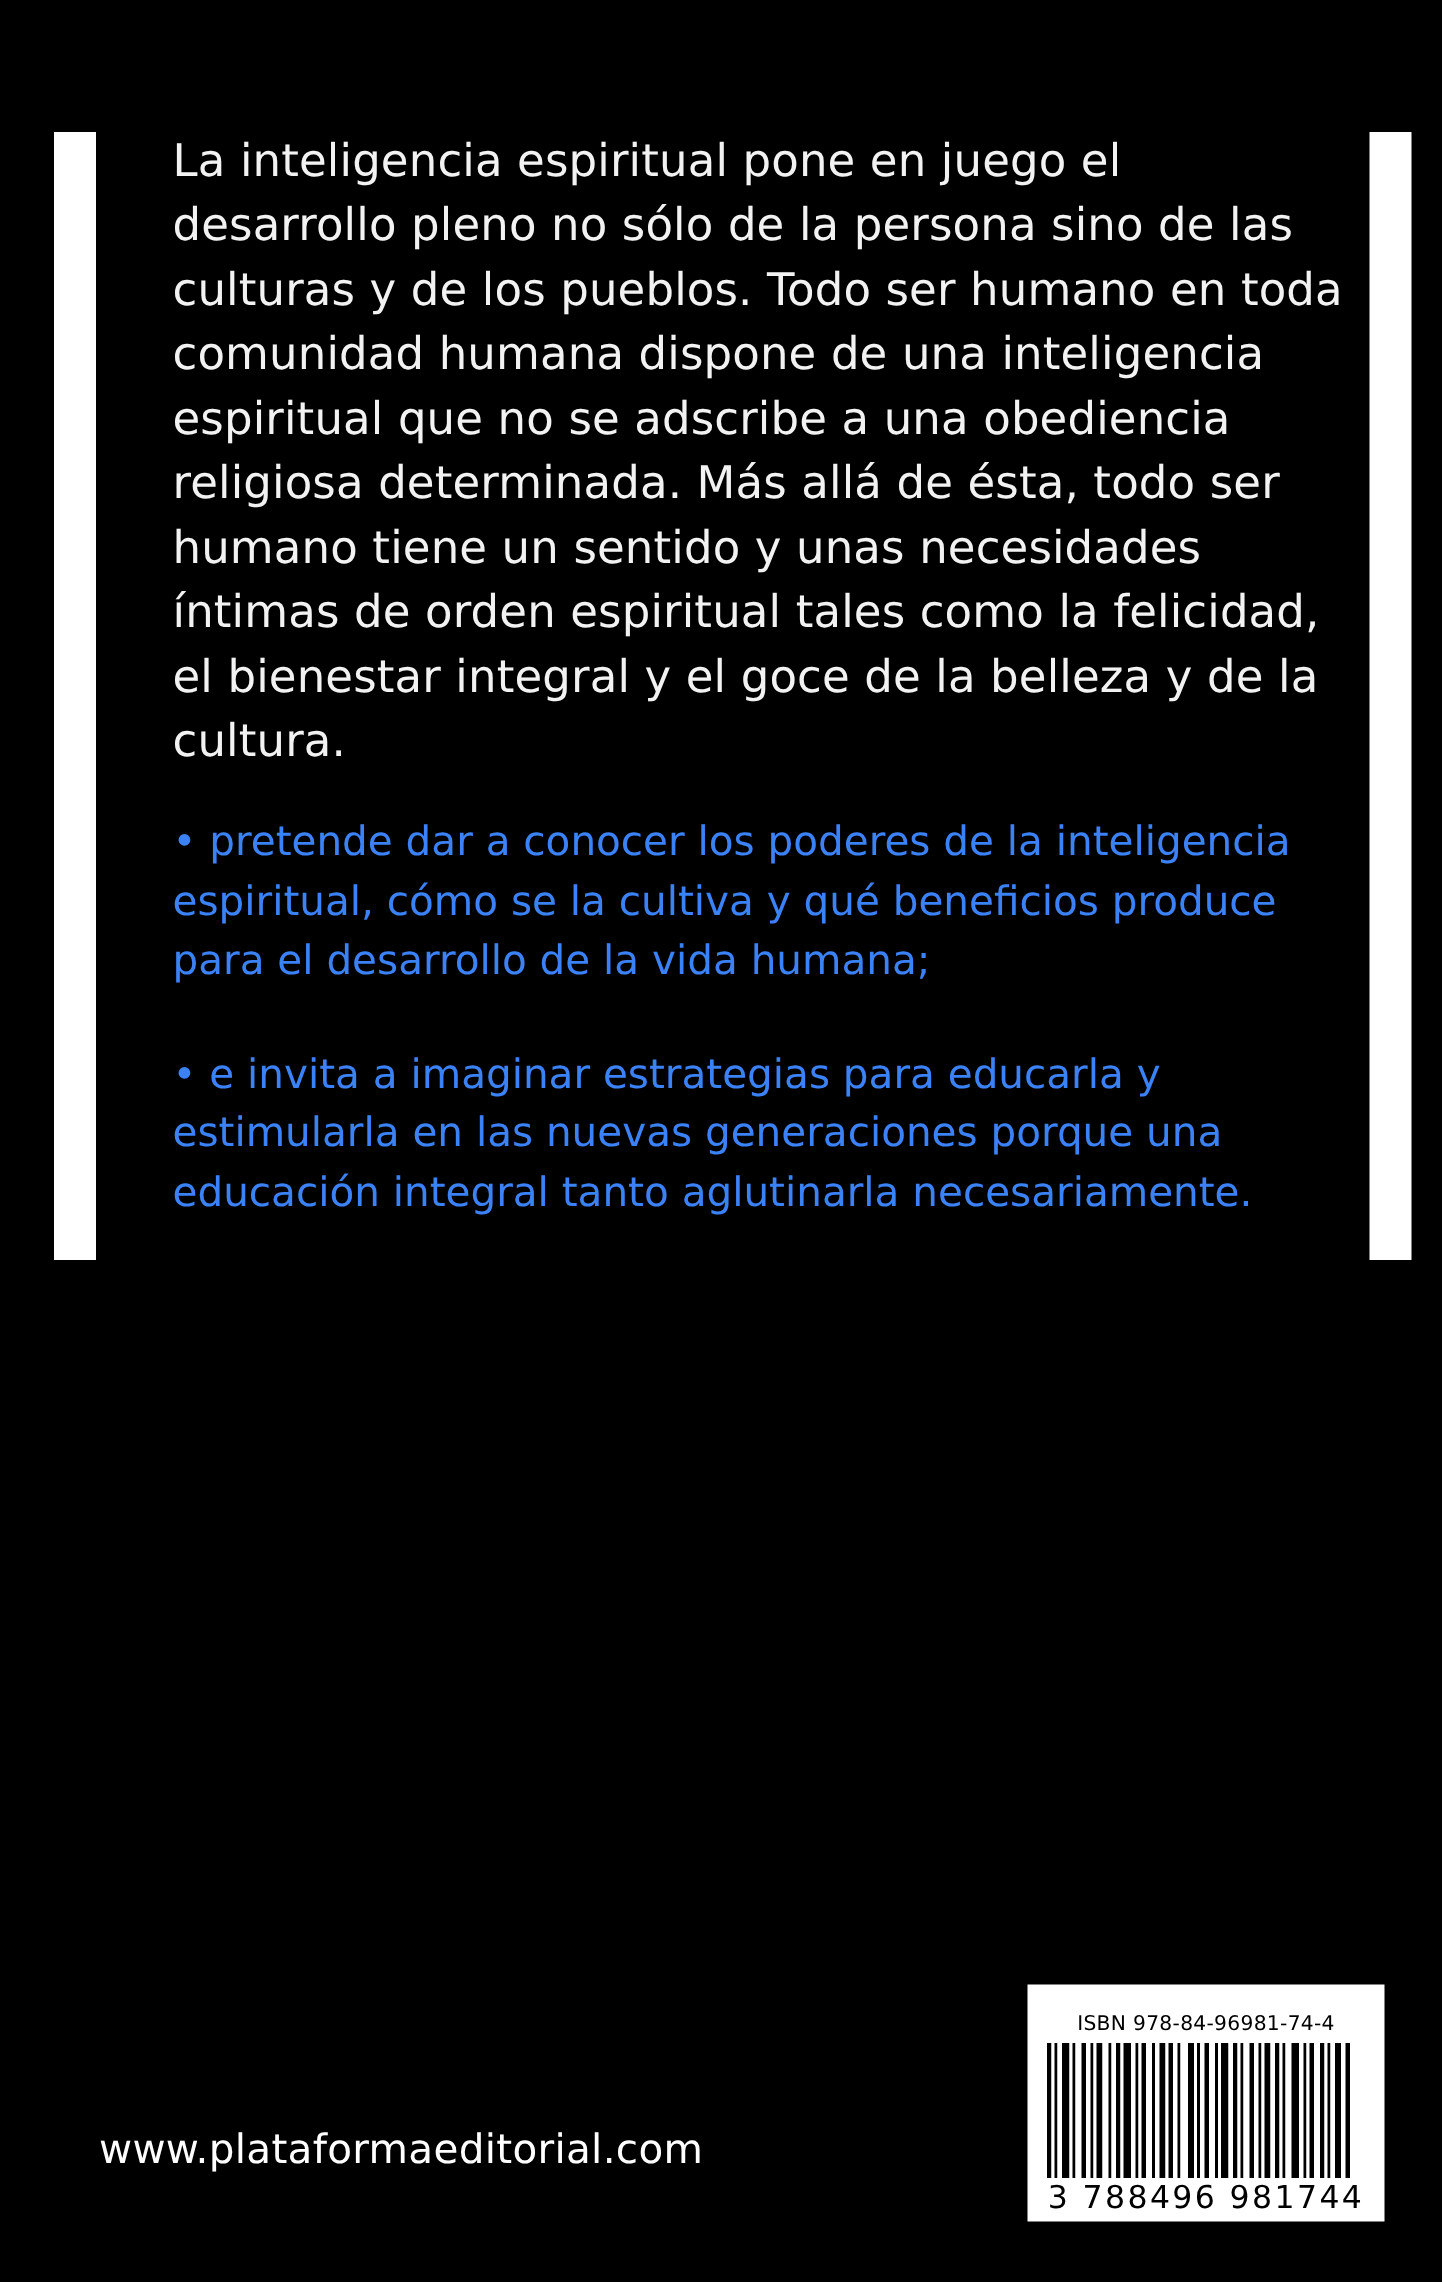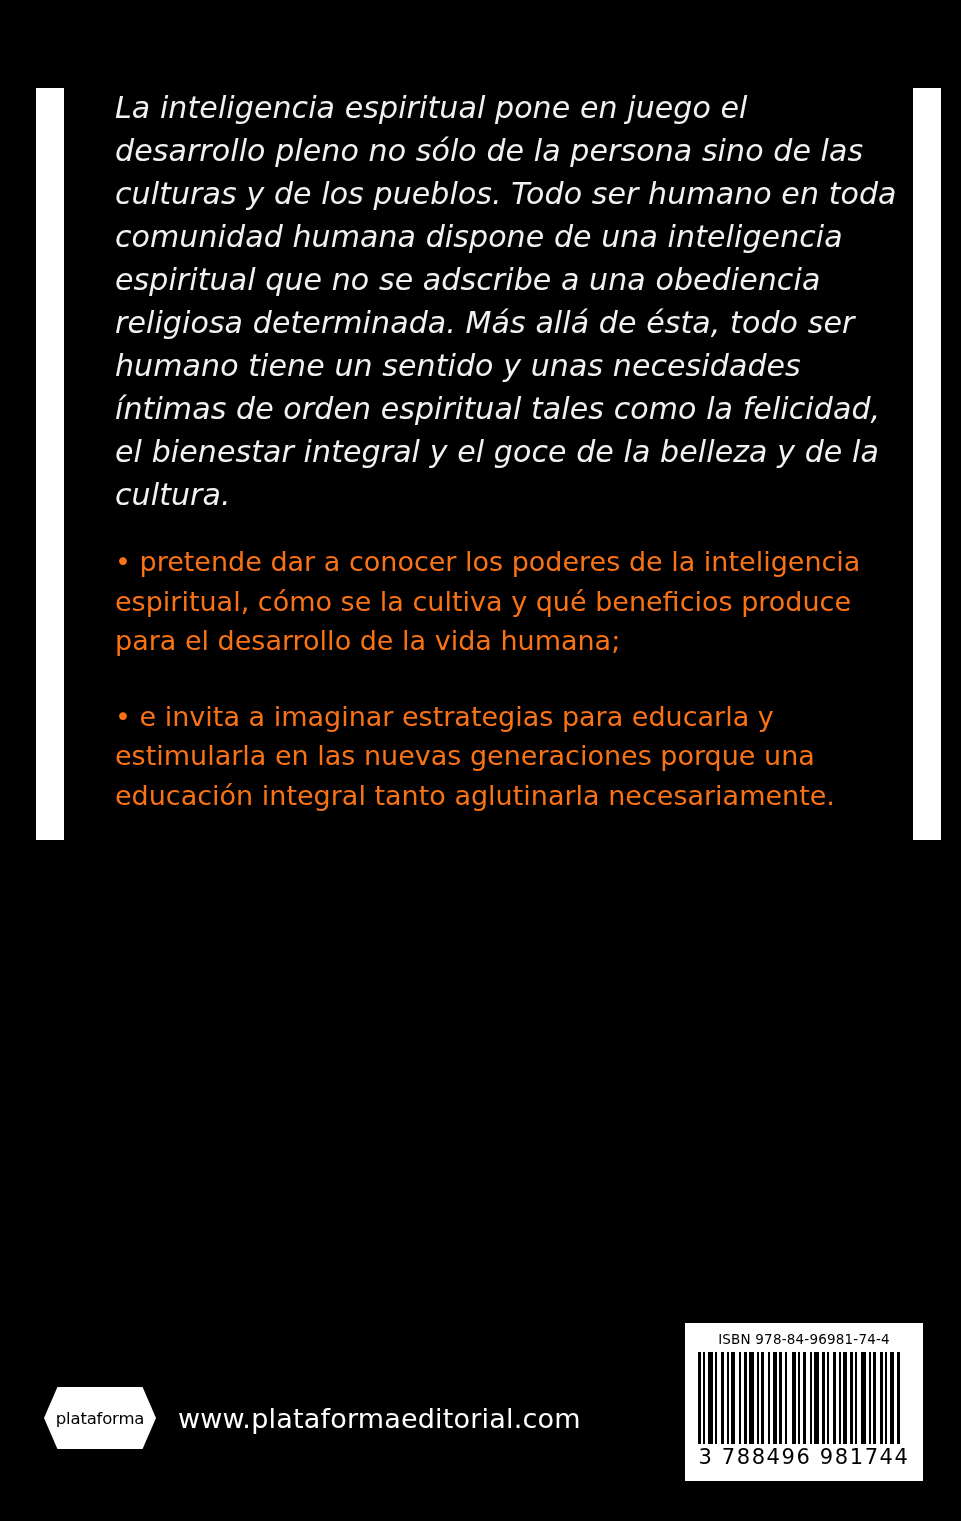--- a/index.html
+++ b/index.html
@@ -45,34 +45,33 @@
     font-size: 29.5px;
     line-height: 42.5px;
     color: #f2f2f2;
     margin: 0 0 26px 0;
     letter-spacing: 0.1px;
     font-weight: 400;
   }
   .para.lead {
     font-size: 30px;
     line-height: 43px;
-    font-style: italic;
   }
   .para.intro-2 {
     margin-top: 24px;
   }
   .para.este {
     margin-top: 28px;
     margin-bottom: 38px;
   }
   .bullet {
     font-size: 27px;
     line-height: 39.5px;
     margin: 0 0 36px 0;
-    color: #f97316;
+    color: #3b82f6;
     max-width: 760px;
   }
   .bullet:last-child { margin-bottom: 0; }
 
   
   .footer {
     position: absolute;
     left: 0;
     right: 0;
     bottom: 0;
@@ -122,21 +121,21 @@
     box-sizing: border-box;
     display: flex;
     flex-direction: column;
     align-items: center;
   }
   .isbn-text {
     color: #000000;
     font-size: 13.5px;
     font-family: "DejaVu Sans", sans-serif;
     letter-spacing: 0.2px;
-    margin-top: 2px;
+    margin-top: 12px;
     margin-bottom: 5px;
     white-space: nowrap;
   }
   .bars {
     width: 212px;
     height: 92px;
     display: flex;
     align-items: flex-end;
     gap: 0;
   }
@@ -164,23 +163,20 @@
 
   <div class="content">
     <p class="para lead">La inteligencia espiritual pone en juego el desarrollo pleno no sólo de la persona sino de las culturas y de los pueblos. Todo ser humano en toda comunidad humana dispone de una inteligencia espiritual que no se adscribe a una obediencia religiosa determinada. Más allá de ésta, todo ser humano tiene un sentido y unas necesidades íntimas de orden espiritual tales como la felicidad, el bienestar integral y el goce de la belleza y de la cultura.</p>
     <p class="bullet">• pretende dar a conocer los poderes de la inteligencia espiritual, cómo se la cultiva y qué beneficios produce para el desarrollo de la vida humana;</p>
     <p class="bullet">• e invita a imaginar estrategias para educarla y estimularla en las nuevas generaciones porque una educación integral tanto aglutinarla necesariamente.</p>
   </div>
 
   <div class="footer">
 
     <div class="publisher">
-      <div class="logo-diamond">
-        <span>plataforma</span>
-      </div>
       <div class="publisher-url">www.plataformaeditorial.com</div>
     </div>
 
     <div class="barcode-box">
       <div class="isbn-text">ISBN 978-84-96981-74-4</div>
       <div class="bars">
         <i style="width:3px"></i>
           <i style="width:2px;background:#fff"></i>
           <i style="width:2px"></i>
           <i style="width:3px;background:#fff"></i>

